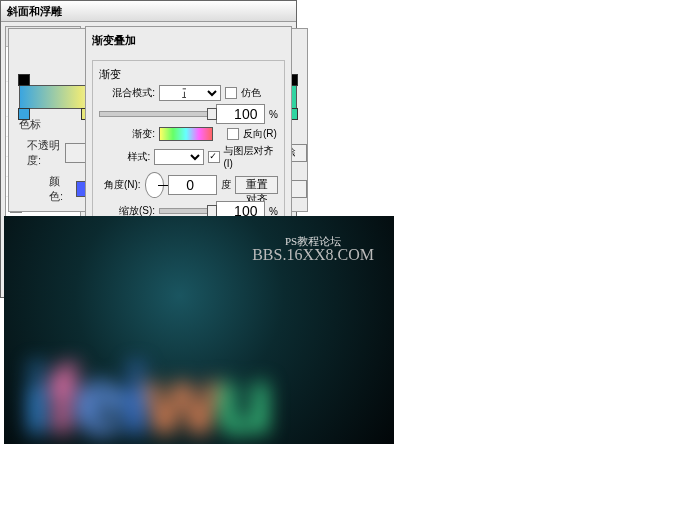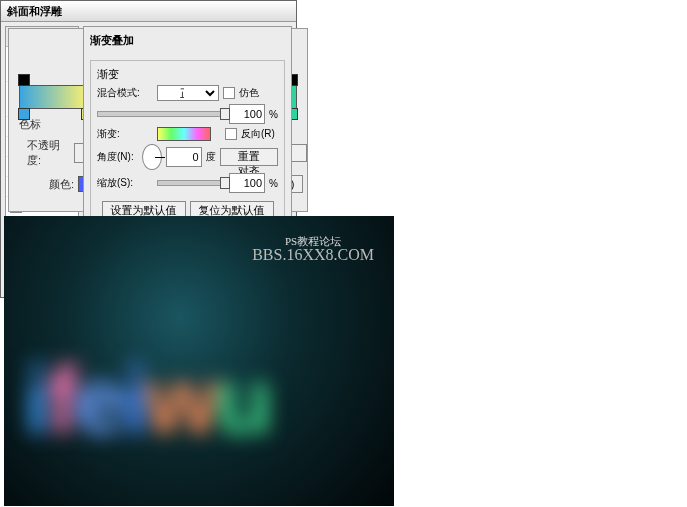--- a/index.html
+++ b/index.html
@@ -1,50 +1,50 @@
 <!DOCTYPE html>
 <html><head>
 <meta charset="utf-8">
 <style>
 body{margin:0;background:#fff;font-family:"Microsoft YaHei",SimSun,sans-serif;font-size:11px;width:687px;height:507px;position:relative}
 .panel{position:absolute;background:#ececec;border:1px solid #999}
 .gradient-panel{left:8px;top:28px;width:298px;height:182px}
 .row{display:flex;align-items:center;margin:6px 0;gap:4px}
 .label{color:#333}
 .select{background:#fff;border:1px solid #888;height:16px;font-size:11px;padding:0 18px}
-.numbox{width:38px;height:16px;border:1px solid #888;background:#fff;font-size:11px;text-align:right;padding-left:4px}
+.numbox{width:38px;height:16px;border:1px solid #888;background:#fff;font-size:14px;text-align:left;padding-left:17px}
 .grad-bar{height:22px;margin:6px 10px;background:linear-gradient(to right,#3aa5e0 0%,#e8e87a 22%,#fff 33%,#e08ad0 50%,#e0a0d8 62%,#2dd4a0 100%);border:1px solid #555;position:relative}
 .stop{position:absolute;width:10px;height:10px;border:1px solid #333;bottom:-12px;background:#888}
 .stop.top{top:-12px;bottom:auto;background:#000}
 .section-title{margin:8px 10px 2px;color:#333}
 .btn{background:#f0f0f0;border:1px solid #888;height:18px;padding:0 8px;font-size:11px;cursor:pointer}
 .swatch{width:36px;height:14px;border:1px solid #555}
 .layer-style{left:387px;top:3px;width:295px;height:296px;background:#ececec;border:1px solid #666}
 .ls-title{background:linear-gradient(#fff,#ddd);border-bottom:1px solid #999;height:20px;line-height:20px;padding-left:6px;font-weight:bold}
 .ls-body{display:flex;height:272px}
 .fx-list{width:74px;border:1px solid #999;margin:4px;background:#fff;overflow:hidden}
 .fx-head{background:#e8e8e8;border-bottom:1px solid #bbb;padding:2px 4px;font-weight:bold}
 .fx-item{padding:2px 4px;display:flex;align-items:center;gap:3px;border-bottom:1px solid #eee}
 .fx-item.sel{background:#3875d7;color:#fff}
 .fx-cb{width:10px;height:10px;border:1px solid #888;background:#fff;display:inline-block}
 .fx-cb.ck::after{content:"✓";font-size:9px;line-height:9px;display:block;color:#333}
 .fx-item.sel .fx-cb.ck::after{color:#333}
 .gd-settings{flex:1;border:1px solid #999;margin:4px 4px 4px 0;padding:6px;background:#ececec;position:relative}
 .gd-group{border:1px solid #bbb;padding:6px;margin-top:12px}
 .gd-title{font-weight:bold;margin-bottom:4px}
 .gd-row{display:flex;align-items:center;gap:4px;margin:3px 0;font-size:10px}
-.gd-row .lab{width:56px;text-align:left}
+.gd-row .lab{width:56px;text-align:right}
 .slider{flex:1;height:4px;background:#ccc;position:relative;border:1px solid #999}
 .slider .thumb{position:absolute;width:8px;height:10px;background:#eee;border:1px solid #555;top:-4px}
 .cb{width:10px;height:10px;border:1px solid #888;background:#fff;display:inline-block}
 .cb.ck::after{content:"✓";font-size:9px;line-height:9px;display:block}
 .mini-grad{width:52px;height:12px;border:1px solid #555;background:linear-gradient(to right,#ff6,#6f6,#6ff,#f6f,#f66)}
 .dial{width:24px;height:24px;border:1px solid #888;border-radius:50%;background:#fff;position:relative}
 .dial::after{content:"";position:absolute;width:10px;height:1px;background:#000;left:12px;top:12px}
-.preview{position:absolute;left:4px;top:216px;width:390px;height:290px;background:radial-gradient(circle at 45% 35%,#1a5560 0%,#0b2a2f 40%,#020608 100%);overflow:hidden;border:none}
+.preview{position:absolute;left:4px;top:216px;width:390px;height:228px;background:radial-gradient(circle at 45% 35%,#1a5560 0%,#0b2a2f 40%,#020608 100%);overflow:hidden;border:none}
 .prev-credit{position:absolute;right:20px;top:18px;text-align:center;color:#ddd;font-size:11px;line-height:14px;font-family:SimSun}
 .prev-credit .sub{color:#bbb;font-size:16px}
 .neon{position:absolute;left:20px;top:130px;font-size:95px;font-weight:600;filter:blur(10px);letter-spacing:-4px;font-family:Arial,sans-serif}
 .neon span{display:inline-block}
 .c1{color:#3fa0ff}.c2{color:#ff7ab8}.c3{color:#6da0ff}.c4{color:#4a8aff}.c5{color:#ff8f5a}.c6{color:#3fd98a}
 </style>
 </head>
 <body>
 
 <div class="panel gradient-panel">
@@ -158,25 +158,31 @@
           <span>%</span>
         </div>
         <div class="gd-row">
           <span class="lab">渐变:</span>
           <span class="mini-grad"></span>
           <span style="width:6px"></span>
           <span class="cb"></span>
           <span>反向(R)</span>
         </div>
         <div class="gd-row">
+          <span class="lab">样式:</span>
+          <select class="select" style="width:50px"><option>线性</option></select>
+          <span class="cb ck"></span>
+          <span>与图层对齐(I)</span>
+        </div>
+        <div class="gd-row">
           <span class="lab">角度(N):</span>
           <span class="dial"></span>
           <input class="numbox" style="width: 28px;" value="0">
           <span>度</span>
-          <button class="btn" style="padding:0 12px">重置对齐</button>
+          <button class="btn" style="padding:0 4px">重置对齐</button>
         </div>
         <div class="gd-row">
           <span class="lab">缩放(S):</span>
           <div class="slider">
               <span class="thumb" style="left:calc(100% - 4px)"></span>
             </div>
           <input class="numbox" style="width: 28px;" value="100">
           <span>%</span>
         </div>
         <div class="gd-row" style="justify-content:center;margin-top:8px">

